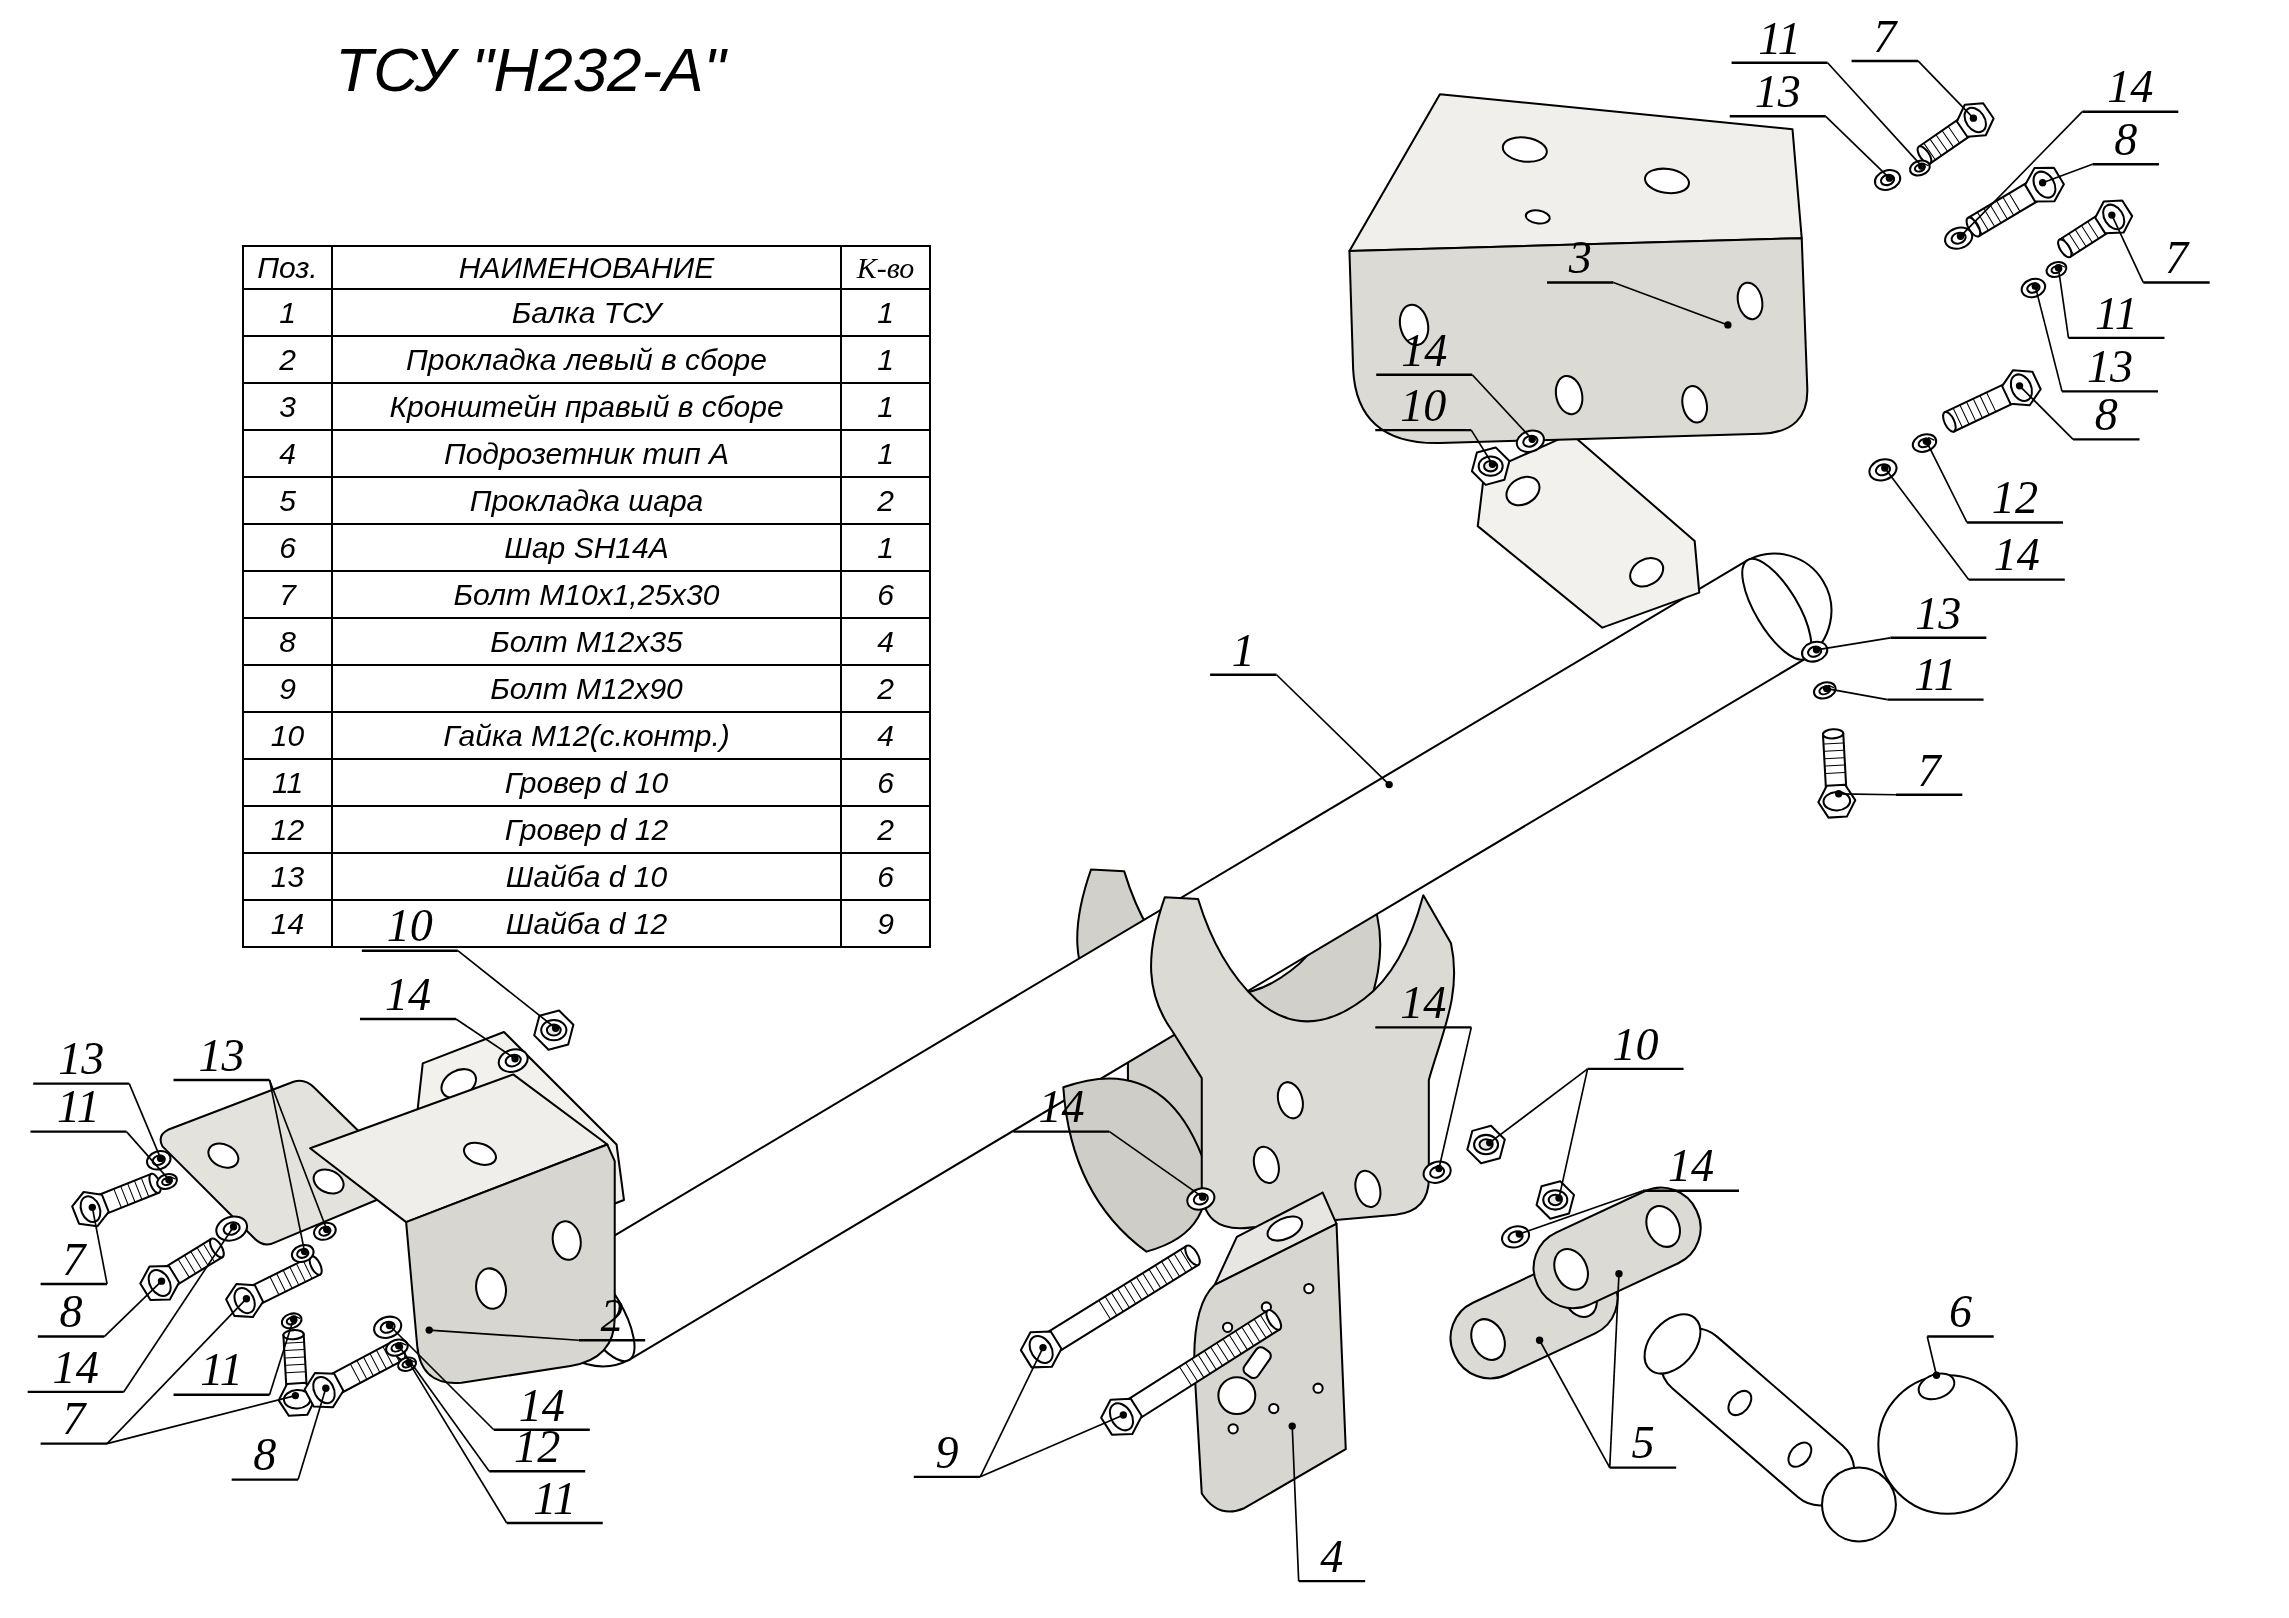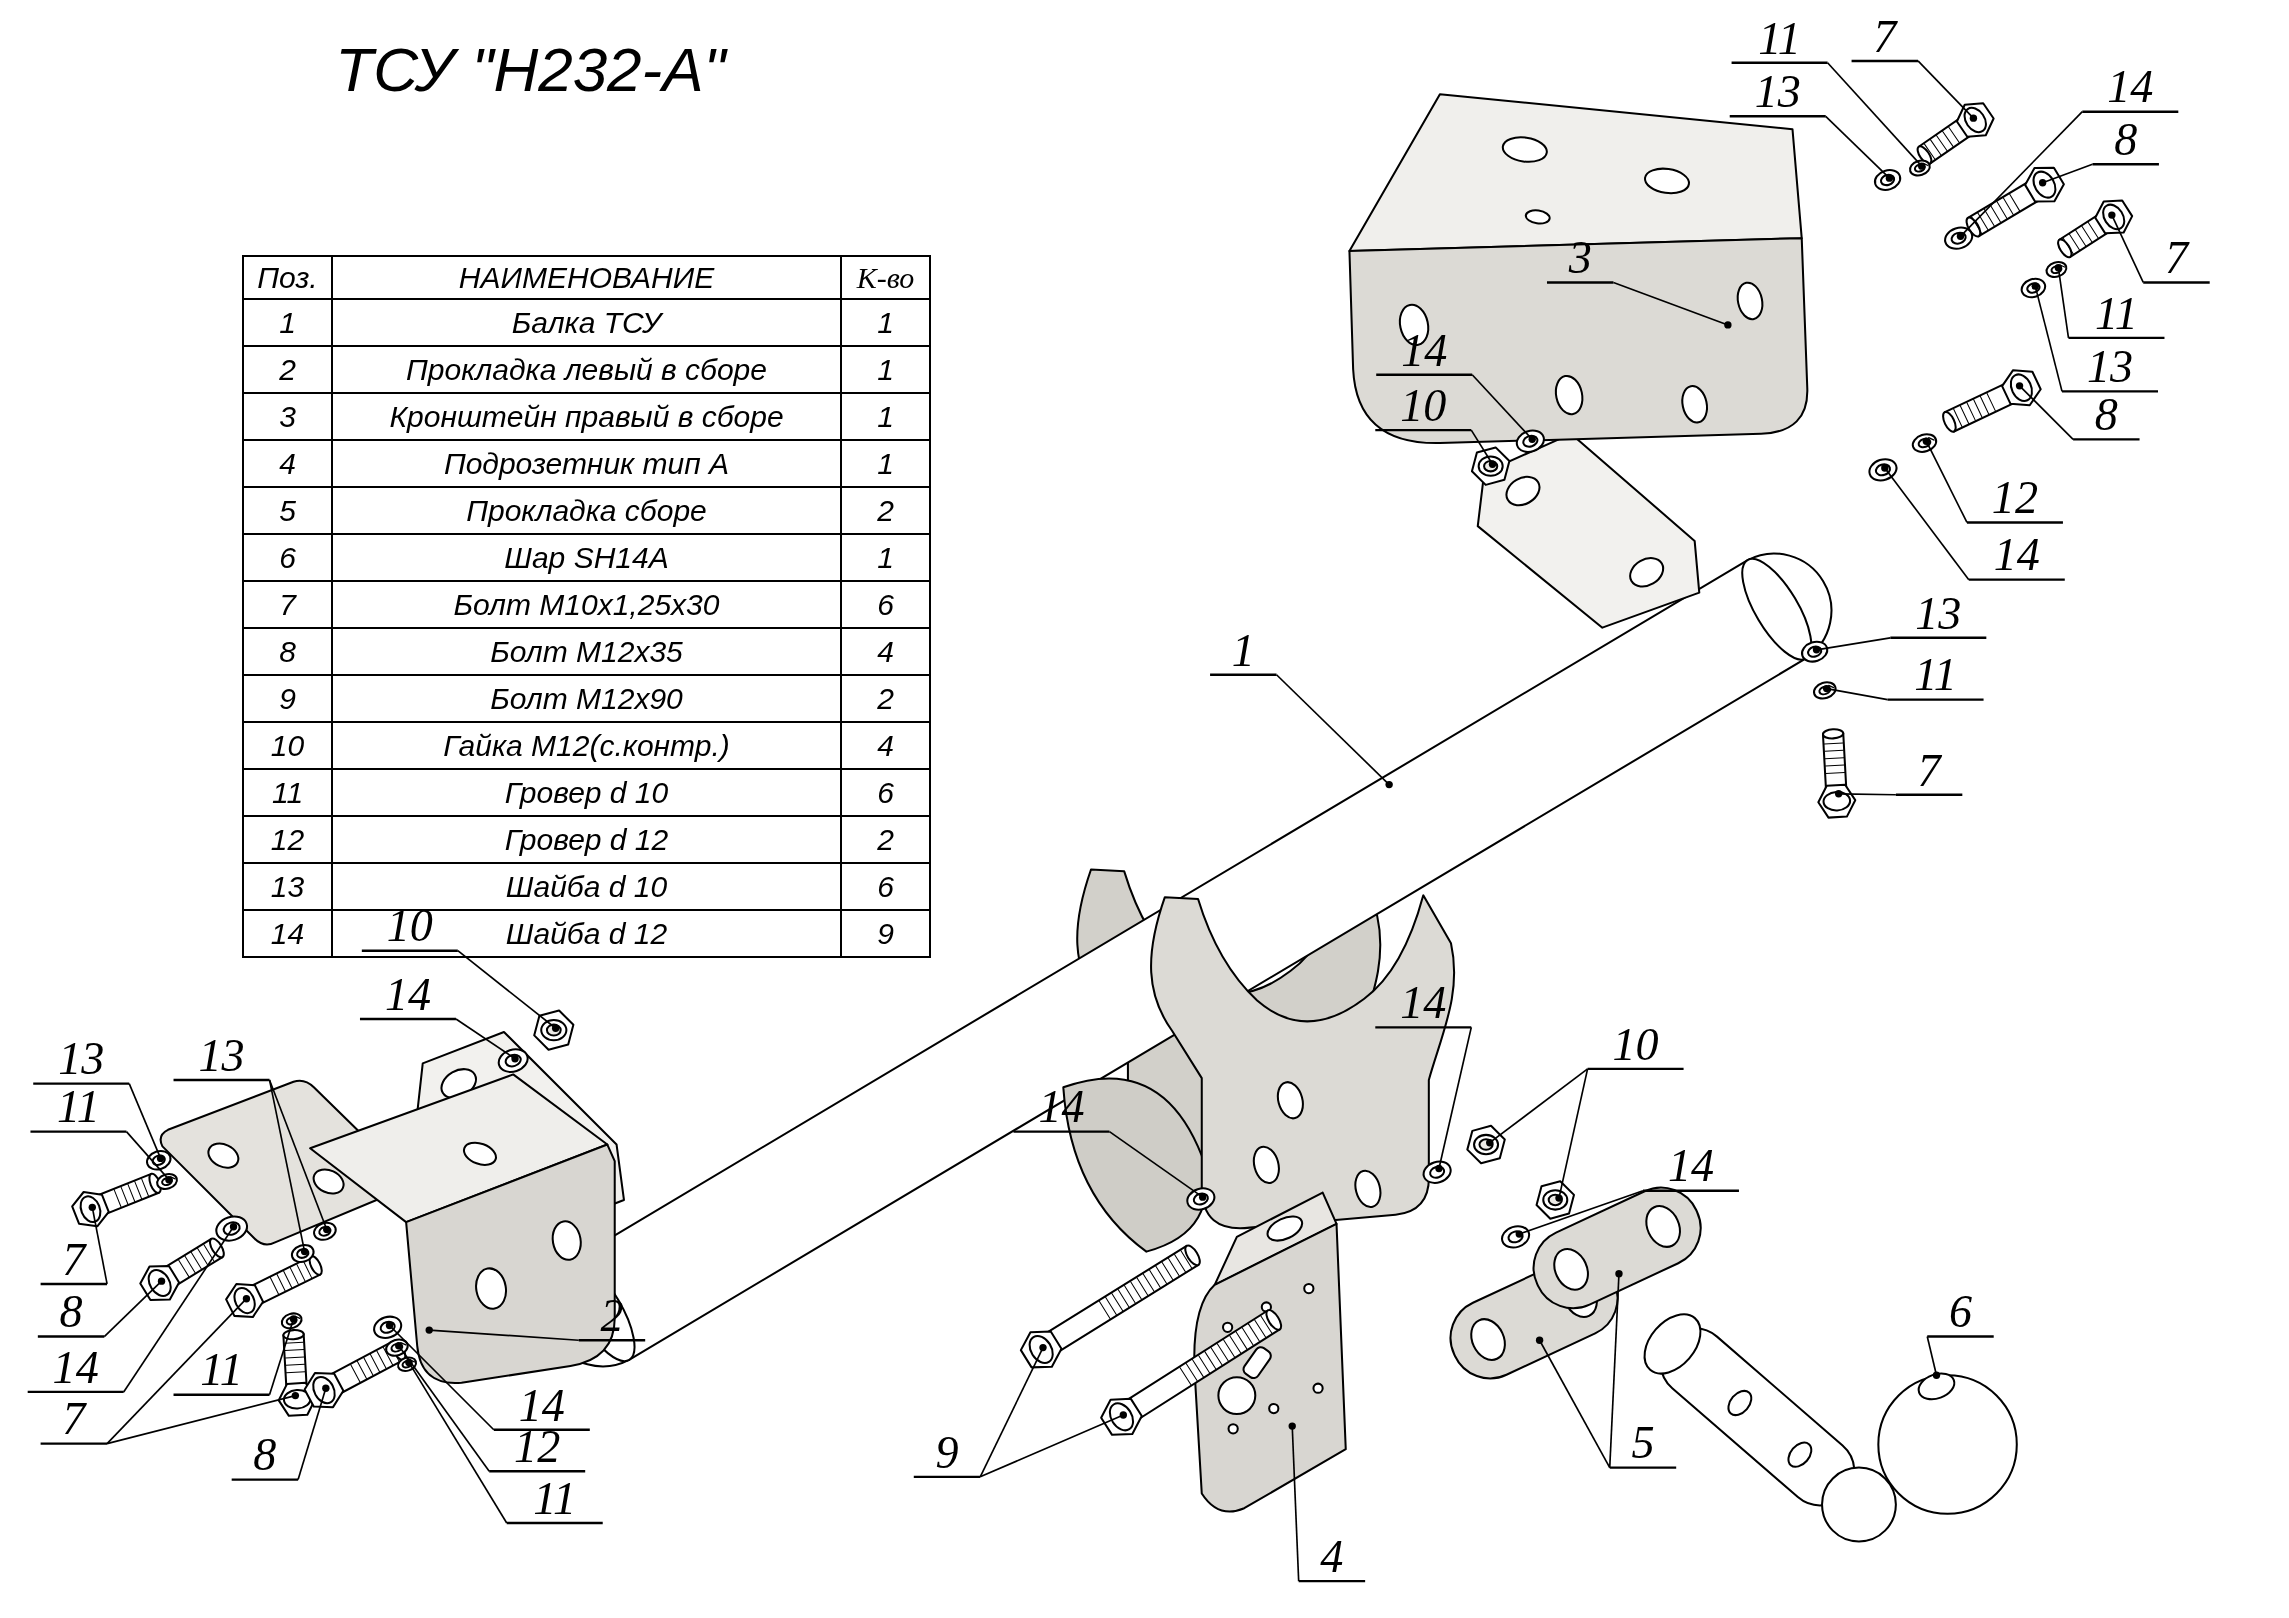--- a/index.html
+++ b/index.html
@@ -6,21 +6,21 @@
   body{
     width:2290px;height:1619px;position:relative;background:#ffffff;
     font-family:"Liberation Sans",sans-serif;color:#000;overflow:hidden;
   }
   .title{
     position:absolute;left:198px;top:35px;width:665px;
     font-style:italic;font-weight:normal;font-size:62px;line-height:1.12;
     text-align:center;white-space:nowrap;
   }
   #parts-table{
-    position:absolute;left:242px;top:255px;width:687px;
+    position:absolute;left:242px;top:245px;width:687px;
     border-collapse:collapse;table-layout:fixed;
     font-style:italic;font-size:30px;
   }
   #parts-table td,#parts-table th{
     border:2.2px solid #000;text-align:center;vertical-align:middle;
     padding:0;height:45px;white-space:nowrap;overflow:hidden;
     font-weight:normal;
   }
   #parts-table thead th{height:41px;}
   #parts-table .col-pos{width:89px;}
@@ -713,21 +713,21 @@
         <td>Кронштейн правый в сборе</td>
         <td>1</td>
       </tr>
       <tr>
         <td>4</td>
         <td>Подрозетник тип А</td>
         <td>1</td>
       </tr>
       <tr>
         <td>5</td>
-        <td>Прокладка сборе</td>
+        <td>Прокладка шара</td>
         <td>2</td>
       </tr>
       <tr>
         <td>6</td>
         <td>Шар SH14A</td>
         <td>1</td>
       </tr>
       <tr>
         <td>7</td>
         <td>Болт М10х1,25х30</td>

